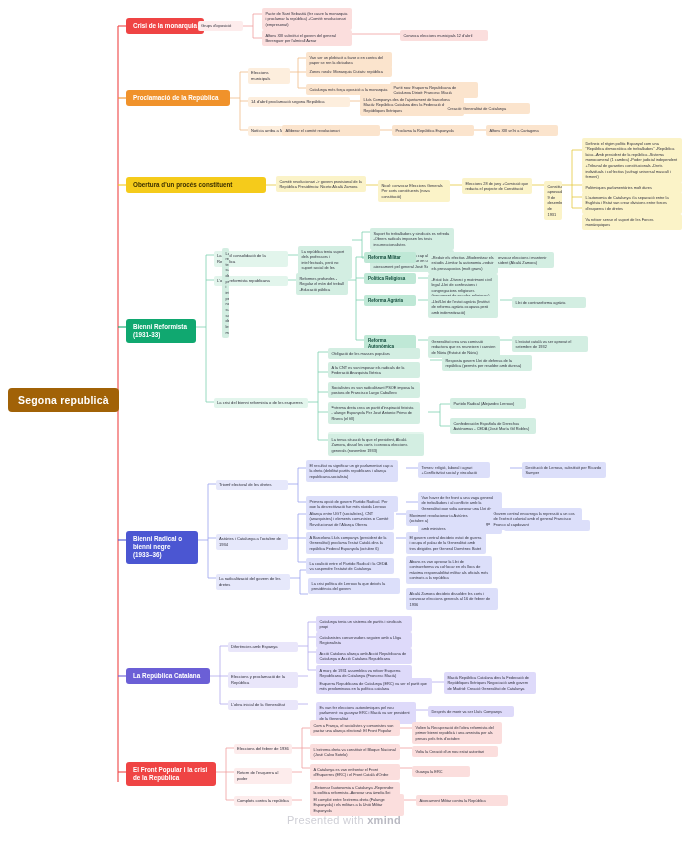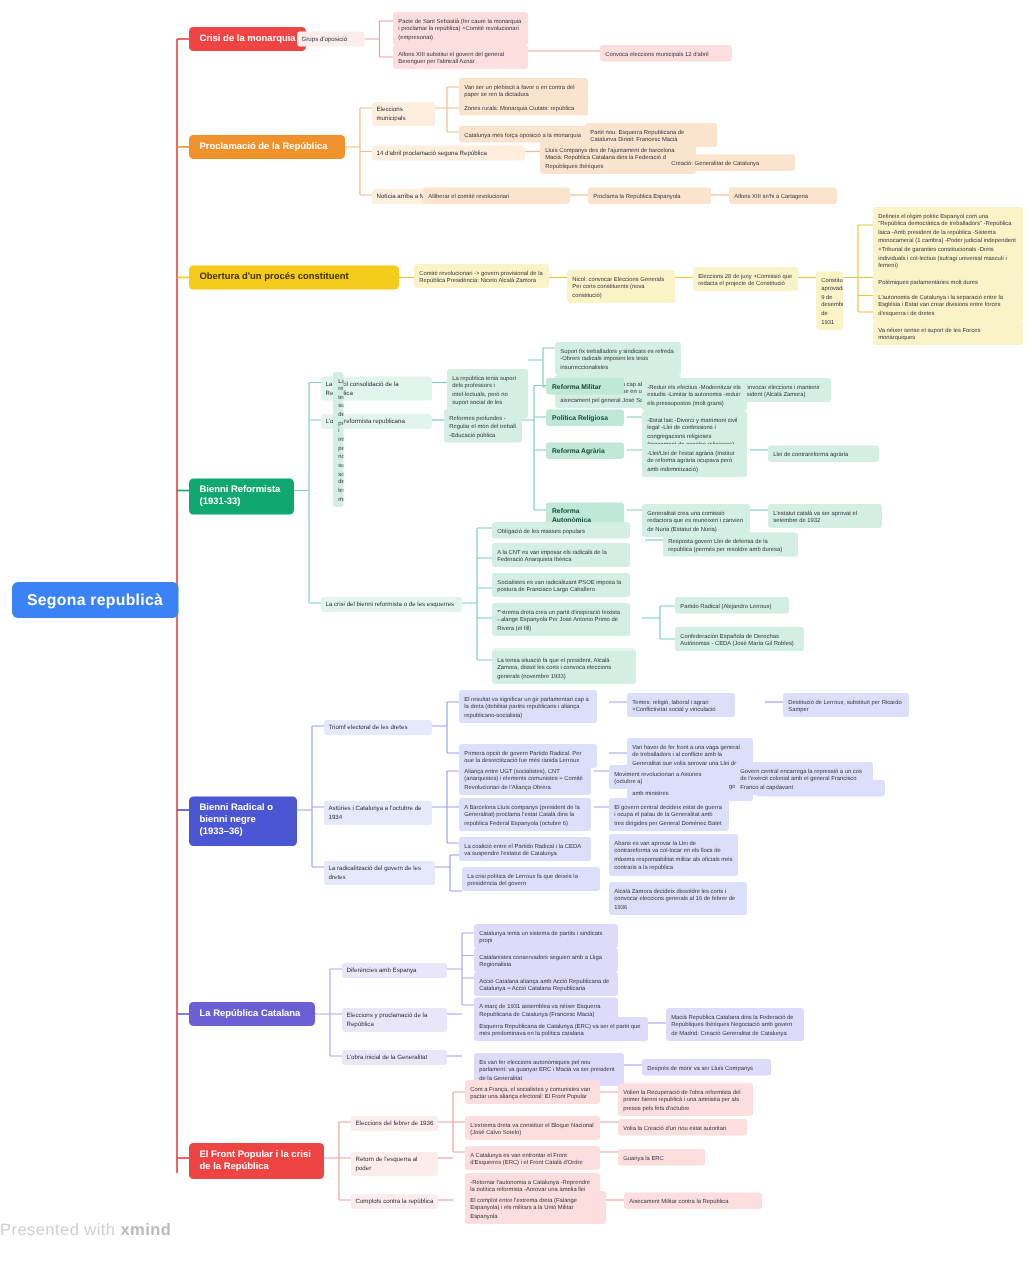--- a/index.html
+++ b/index.html
@@ -10,21 +10,21 @@
     font-family:"Liberation Sans","DejaVu Sans",sans-serif;
     overflow:hidden;position:relative;
   }
   #map{position:absolute;inset:0;}
   svg#wires{position:absolute;left:0;top:0;width:688px;height:848px;pointer-events:none;}
 
   .node{position:absolute;box-sizing:border-box;}
 
   
   .root{
-    background:#3b82f6;color:#ffffff;
+    background:#a16207;color:#ffffff;
     border-radius:4px;
     font-size:10.5px;font-weight:700;
     padding:6px 10px;letter-spacing:.2px;
     white-space:nowrap;
   }
 
   
   .l1{
     border-radius:3px;color:#ffffff;
     font-size:6.3px;font-weight:700;line-height:1.3;
@@ -64,21 +64,21 @@
   }
   .card.red{background:#fbdedd;}
   .card.orange{background:#fbe4cd;}
   .card.yellow{background:#fbf3c8;}
   .card.green{background:#d3eee2;}
   .card.blue{background:#dcdffa;}
   .card.violet{background:#dedafa;}
 
   .wm{
     position:absolute;left:0;right:0;bottom:22px;
-    text-align:left;font-size:11px;color:#cfcfd6;
+    text-align:center;font-size:11px;color:#cfcfd6;
     letter-spacing:.3px;
   }
   .wm b{color:#b9b9c2;font-weight:700;}
 </style>
 </head>
 <body>
 
 <div id="map">
 
   <svg id="wires" xmlns="http://www.w3.org/2000/svg">

